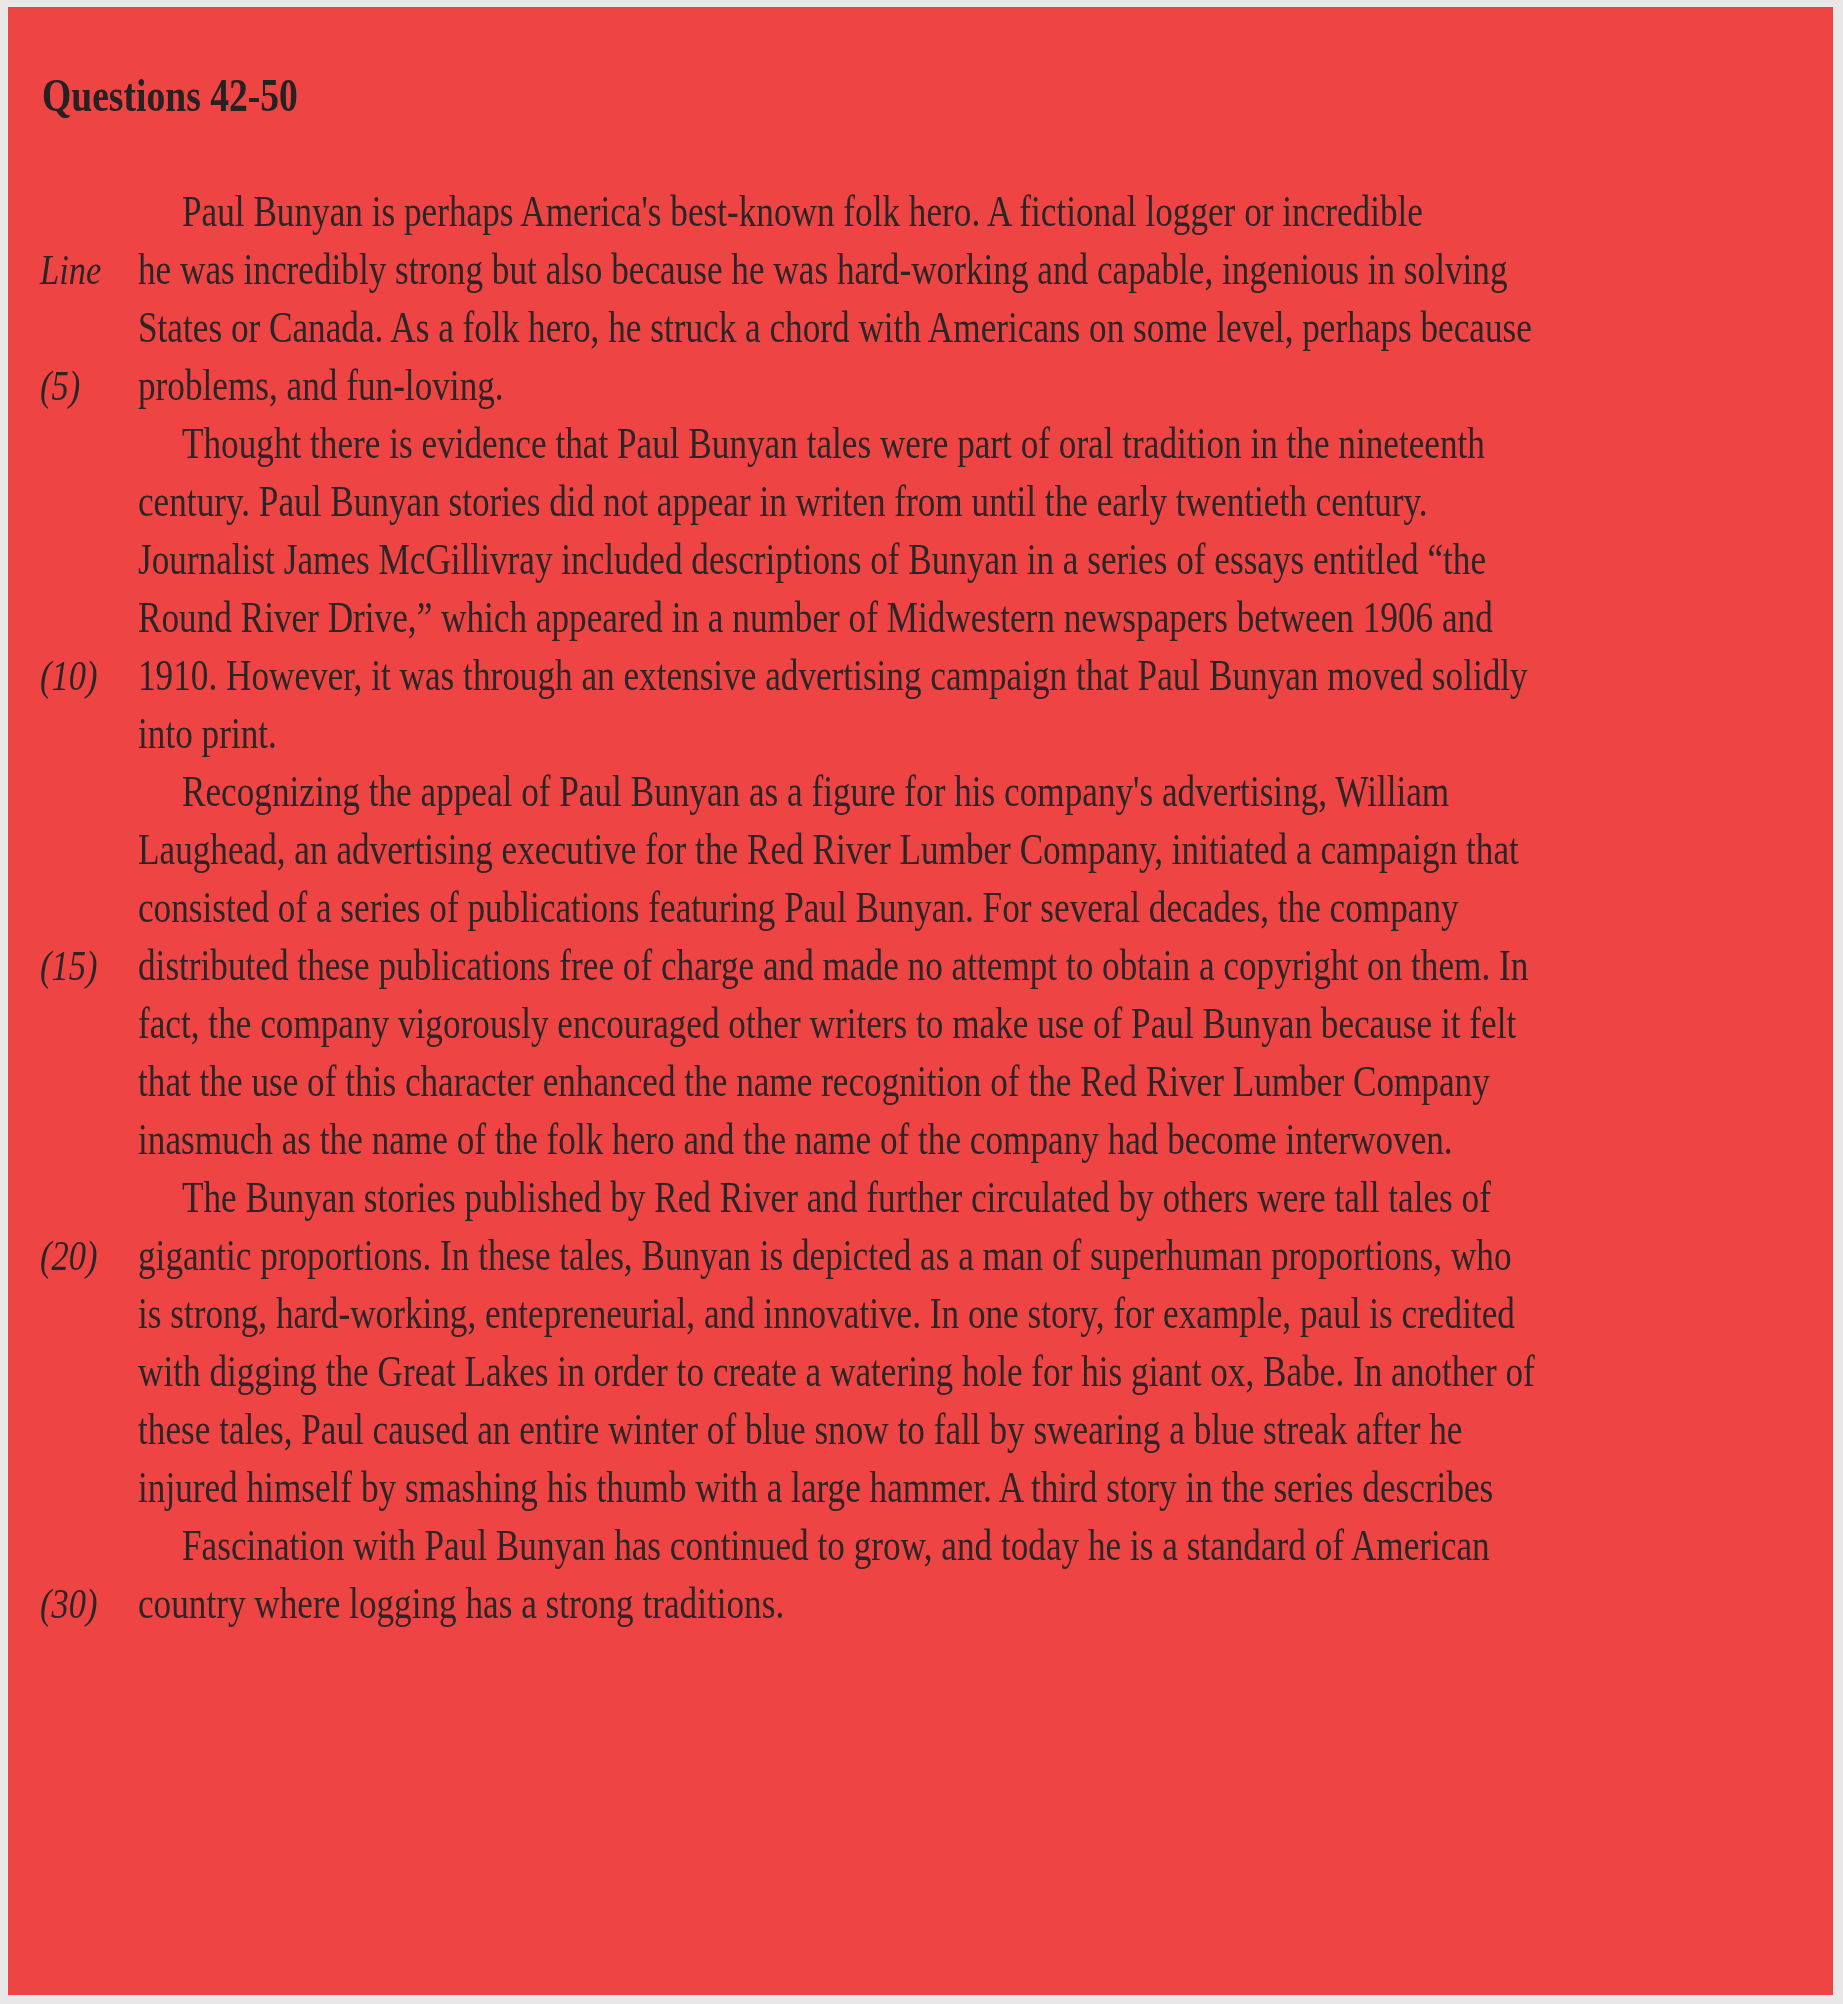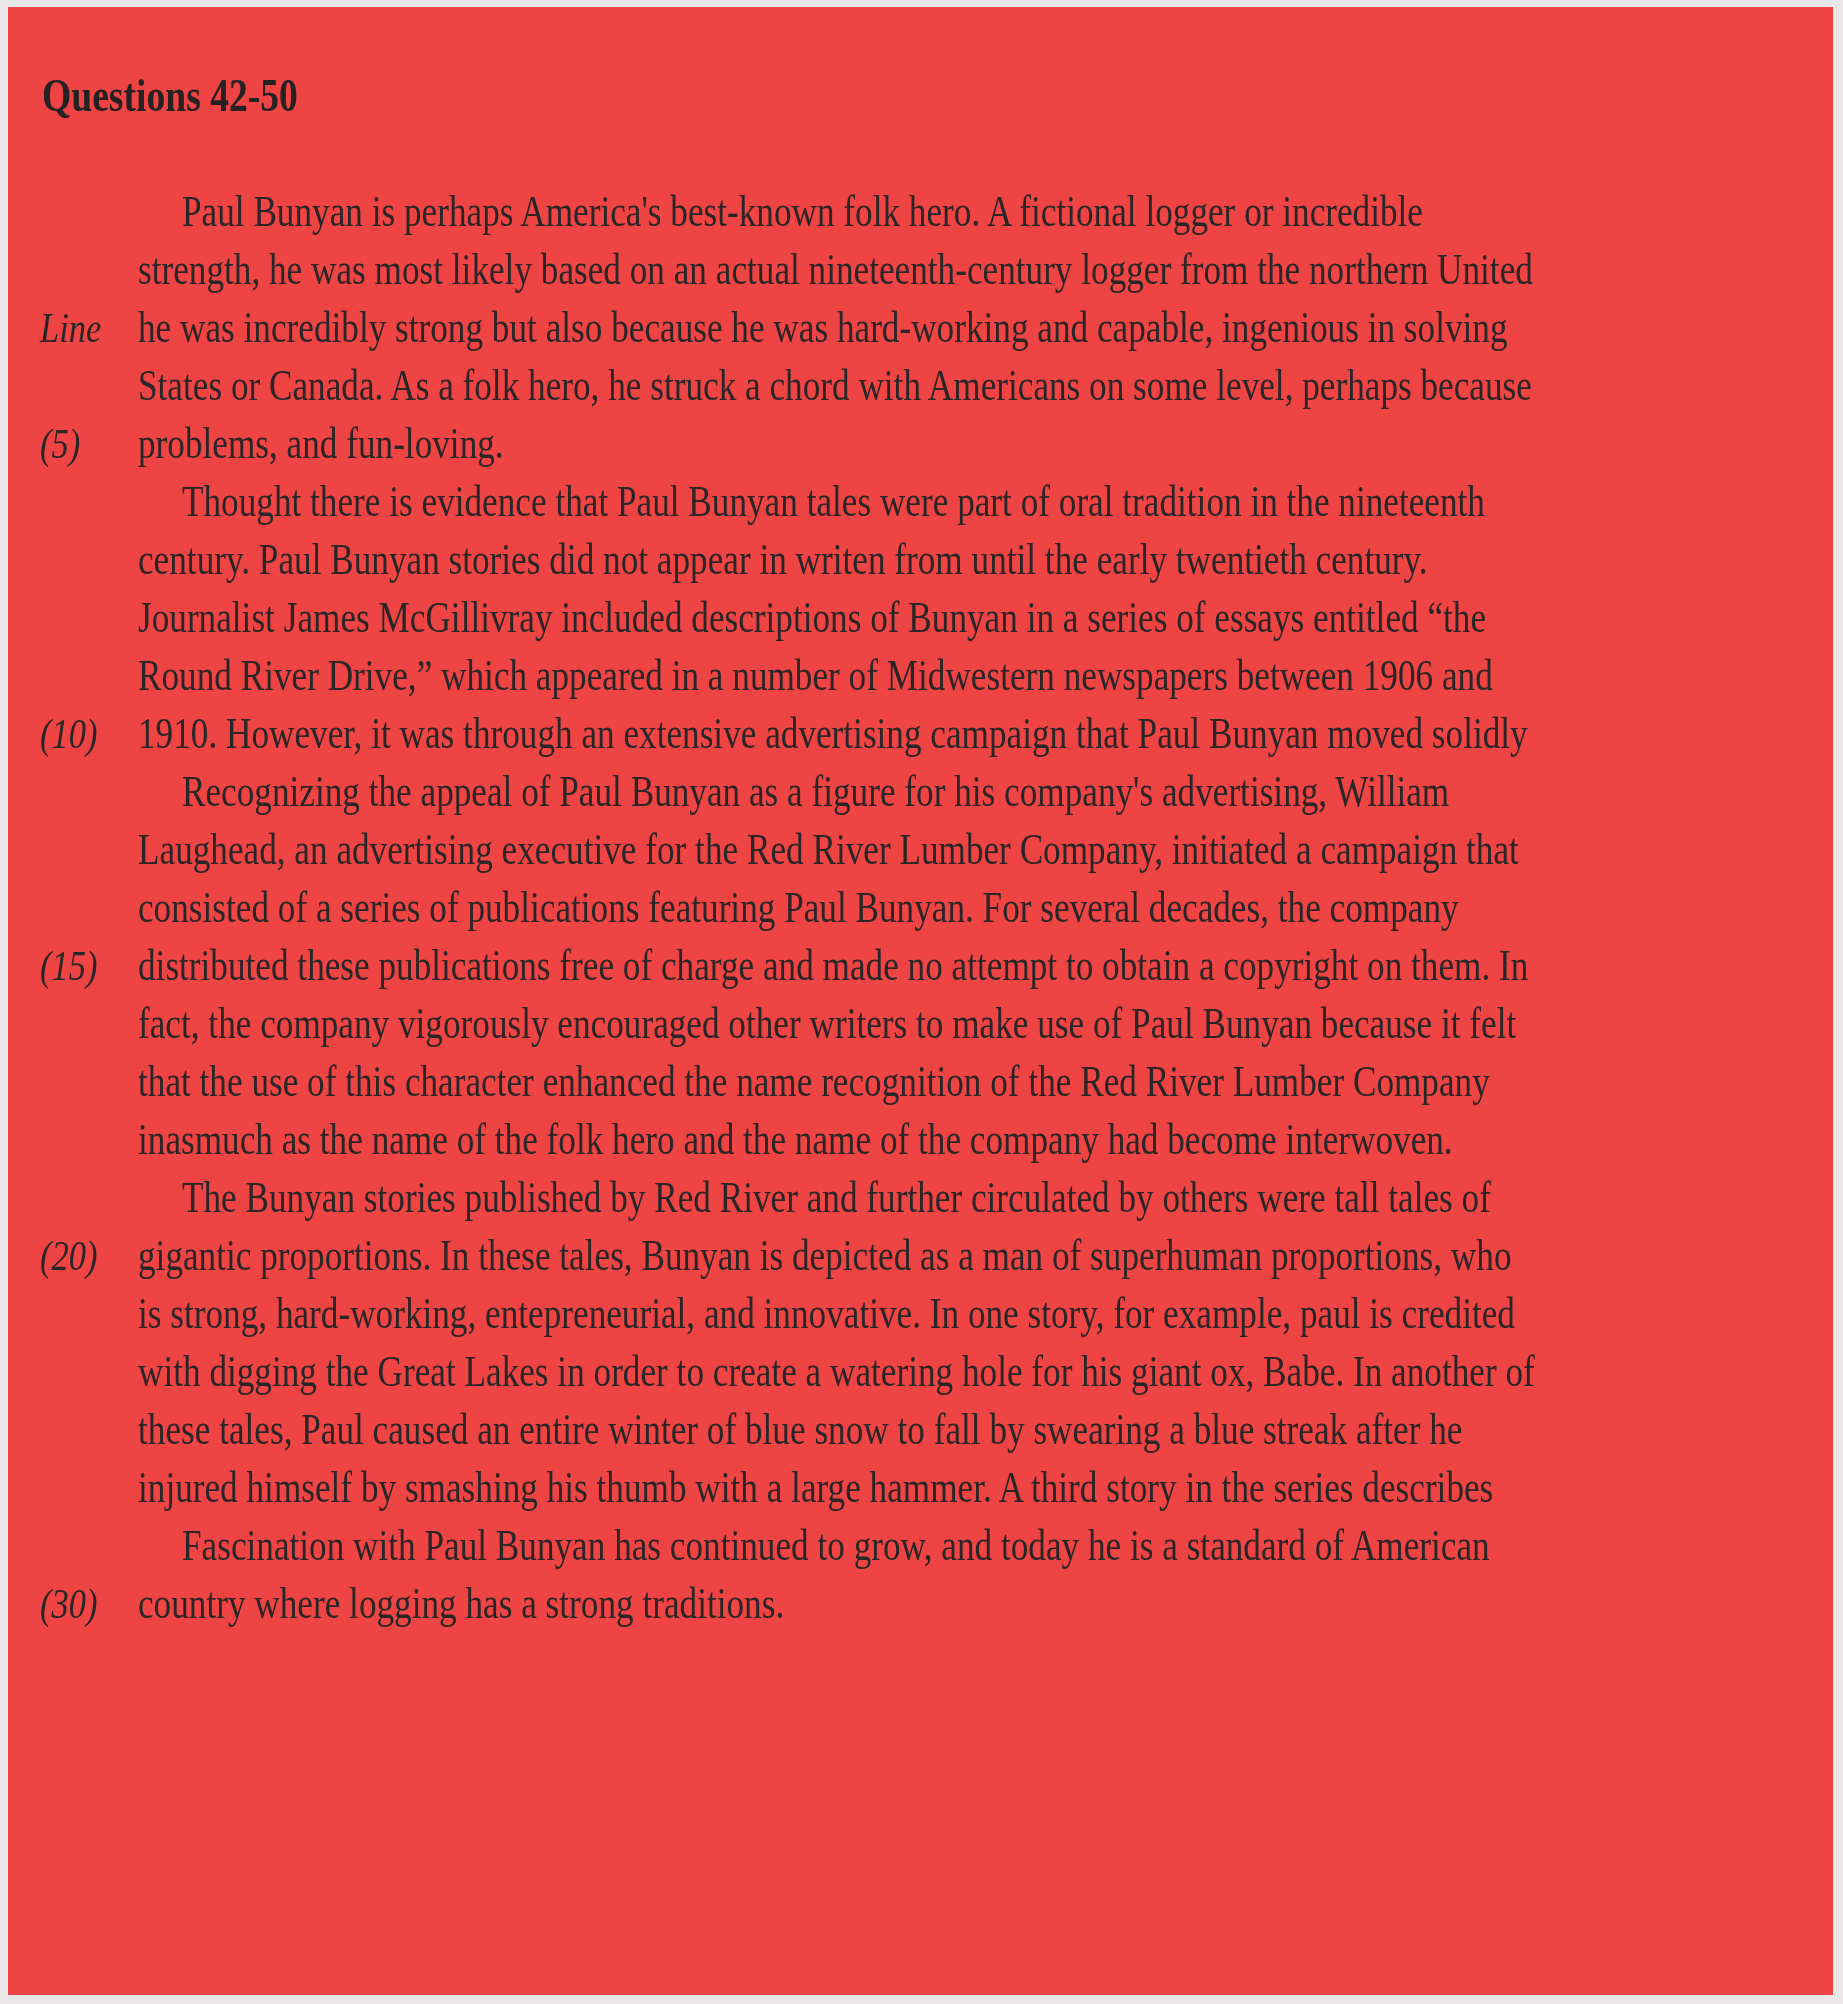--- a/index.html
+++ b/index.html
@@ -65,29 +65,29 @@
 
 <div class="page">
 
   <div class="heading">
     <span class="htext">Questions 42-50</span>
   </div>
 
   <div class="passage">
 
     <div class="pline indent"><span class="marker"></span><span class="ltext">Paul Bunyan is perhaps America's best-known folk hero. A fictional logger or incredible</span></div>
-    <div class="pline"><span class="marker"></span><span class="ltext">strength, he was most likely based on an actual nineteenth-century logger from the northern United</span></div>
     <div class="pline"><span class="marker">Line</span><span class="ltext">he was incredibly strong but also because he was hard-working and capable, ingenious in solving</span></div>
     <div class="pline"><span class="marker"></span><span class="ltext">States or Canada. As a folk hero, he struck a chord with Americans on some level, perhaps because</span></div>
     <div class="pline"><span class="marker">(5)</span><span class="ltext">problems, and fun-loving.</span></div>
     <div class="pline indent"><span class="marker"></span><span class="ltext">Thought there is evidence that Paul Bunyan tales were part of oral tradition in the nineteenth</span></div>
     <div class="pline"><span class="marker"></span><span class="ltext">century. Paul Bunyan stories did not appear in writen from until the early twentieth century.</span></div>
     <div class="pline"><span class="marker"></span><span class="ltext">Journalist James McGillivray included descriptions of Bunyan in a series of essays entitled “the</span></div>
     <div class="pline"><span class="marker"></span><span class="ltext">Round River Drive,” which appeared in a number of Midwestern newspapers between 1906 and</span></div>
     <div class="pline"><span class="marker">(10)</span><span class="ltext">1910. However, it was through an extensive advertising campaign that Paul Bunyan moved solidly</span></div>
+    <div class="pline"><span class="marker"></span><span class="ltext">into print.</span></div>
     <div class="pline indent"><span class="marker"></span><span class="ltext">Recognizing the appeal of Paul Bunyan as a figure for his company's advertising, William</span></div>
     <div class="pline"><span class="marker"></span><span class="ltext">Laughead, an advertising executive for the Red River Lumber Company, initiated a campaign that</span></div>
     <div class="pline"><span class="marker"></span><span class="ltext">consisted of a series of publications featuring Paul Bunyan. For several decades, the company</span></div>
     <div class="pline"><span class="marker">(15)</span><span class="ltext">distributed these publications free of charge and made no attempt to obtain a copyright on them. In</span></div>
     <div class="pline"><span class="marker"></span><span class="ltext">fact, the company vigorously encouraged other writers to make use of Paul Bunyan because it felt</span></div>
     <div class="pline"><span class="marker"></span><span class="ltext">that the use of this character enhanced the name recognition of the Red River Lumber Company</span></div>
     <div class="pline"><span class="marker"></span><span class="ltext">inasmuch as the name of the folk hero and the name of the company had become interwoven.</span></div>
     <div class="pline indent"><span class="marker"></span><span class="ltext">The Bunyan stories published by Red River and further circulated by others were tall tales of</span></div>
     <div class="pline"><span class="marker">(20)</span><span class="ltext">gigantic proportions. In these tales, Bunyan is depicted as a man of superhuman proportions, who</span></div>
     <div class="pline"><span class="marker"></span><span class="ltext">is strong, hard-working, entepreneurial, and innovative. In one story, for example, paul is credited</span></div>

